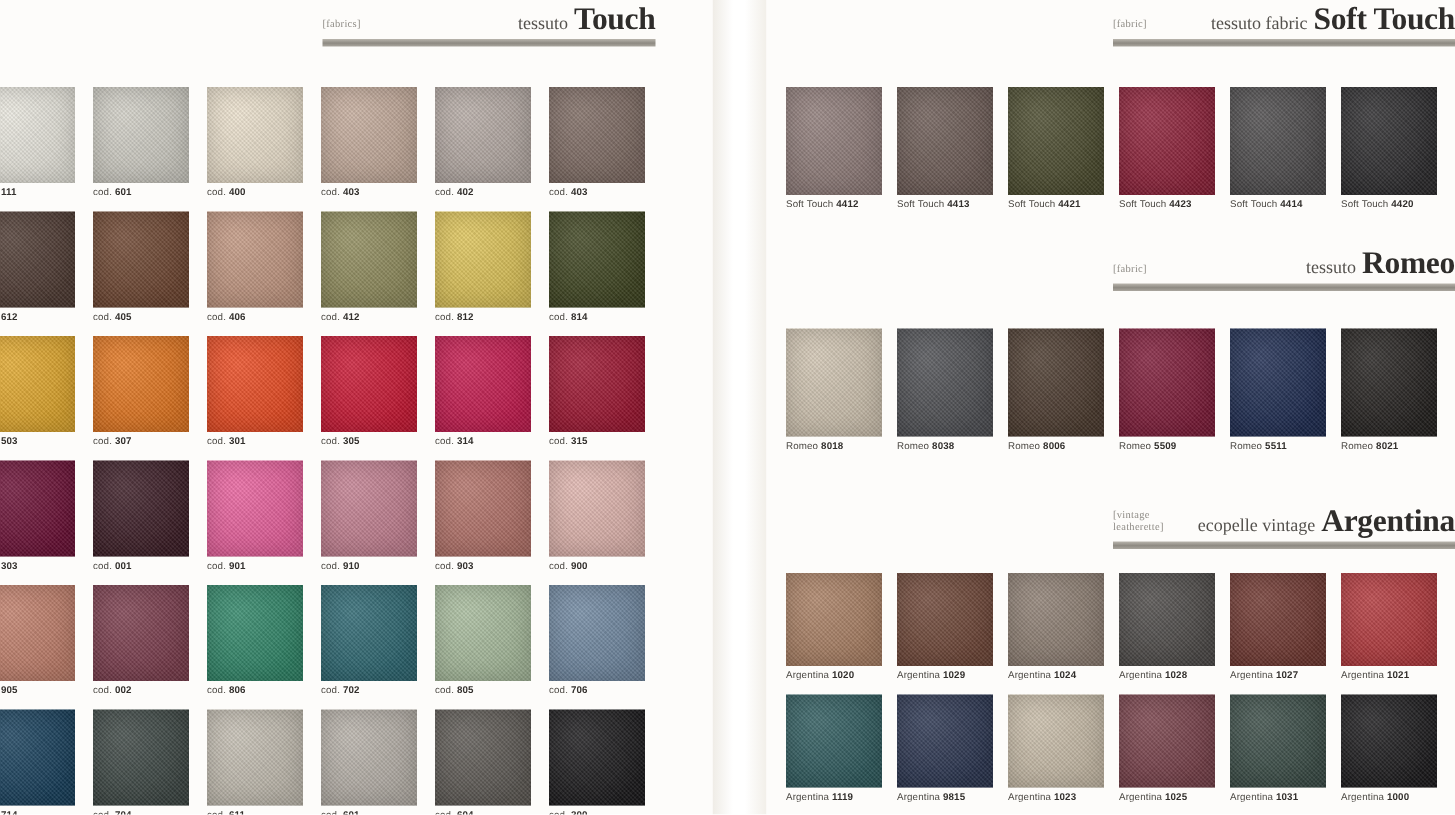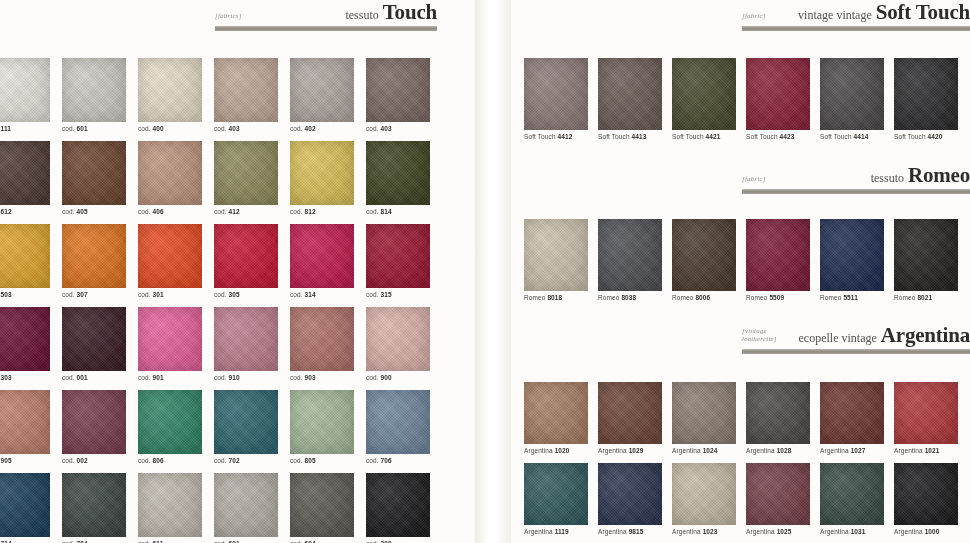--- a/index.html
+++ b/index.html
@@ -16,21 +16,20 @@
   .page-left{width:475px;background:#fdfcfa;}
   .gutter{width:36px;height:543px;
     background:linear-gradient(to right,#efece6 0%,#ffffff 38%,#ffffff 60%,#f2efe9 100%);}
   .page-right{width:459px;background:#fdfcfa;}
 
   
   .coll-header{position:absolute;}
   .coll-header .hdr-row{display:flex;align-items:flex-end;justify-content:space-between;}
   .hdr-tag{
     font-family:"Liberation Serif", serif;
-    font-style:italic;
     font-size:7px;
     color:#8d8a84;
     line-height:1.25;
     letter-spacing:.2px;
     white-space:pre-line;
     padding-bottom:2px;
   }
   .hdr-title{
     font-family:"Liberation Serif", serif;
     color:#2f2d2b;
@@ -357,21 +356,21 @@
         <div class="swatch-inner" style="--c: #1b1a1c;"></div>
       </div>
       <div class="code">cod. <b>200</b></div>
     </div>
   </div>
 
 <div class="coll-header" style="left:742px;top:2px;width:228px;">
   <div class="hdr-row">
     <div class="hdr-tag">[fabric]</div>
     <div class="hdr-title">
-      <span class="hdr-pre">vintage vintage</span>
+      <span class="hdr-pre">tessuto fabric</span>
       <span class="hdr-name">Soft Touch</span>
     </div>
   </div>
   <div class="hdr-rule"></div>
 </div>
 
 <div class="grid" id="grid-soft-touch" style="left:524px;top:58px;width:448px;grid-template-columns:repeat(6,74px);row-gap:9px;">
     <div class="cell">
       <div class="swatch-wrap" style="width: 64px; height: 72px;">
         <div class="sw-shadow"></div>
@@ -465,21 +464,21 @@
     </div>
     <div class="cell">
       <div class="swatch-wrap" style="width: 64px; height: 72px;">
         <div class="sw-shadow"></div>
         <div class="swatch-inner" style="--c: #24211f;"></div>
       </div>
       <div class="code">Romeo <b>8021</b></div>
     </div>
   </div>
 
-<div class="coll-header" style="left:742px;top:325px;width:228px;">
+<div class="coll-header" style="left:742px;top:337px;width:228px;">
   <div class="hdr-row">
     <div class="hdr-tag">[vintage
 leatherette]</div>
     <div class="hdr-title">
       <span class="hdr-pre">ecopelle vintage</span>
       <span class="hdr-name">Argentina</span>
     </div>
   </div>
   <div class="hdr-rule"></div>
 </div>

